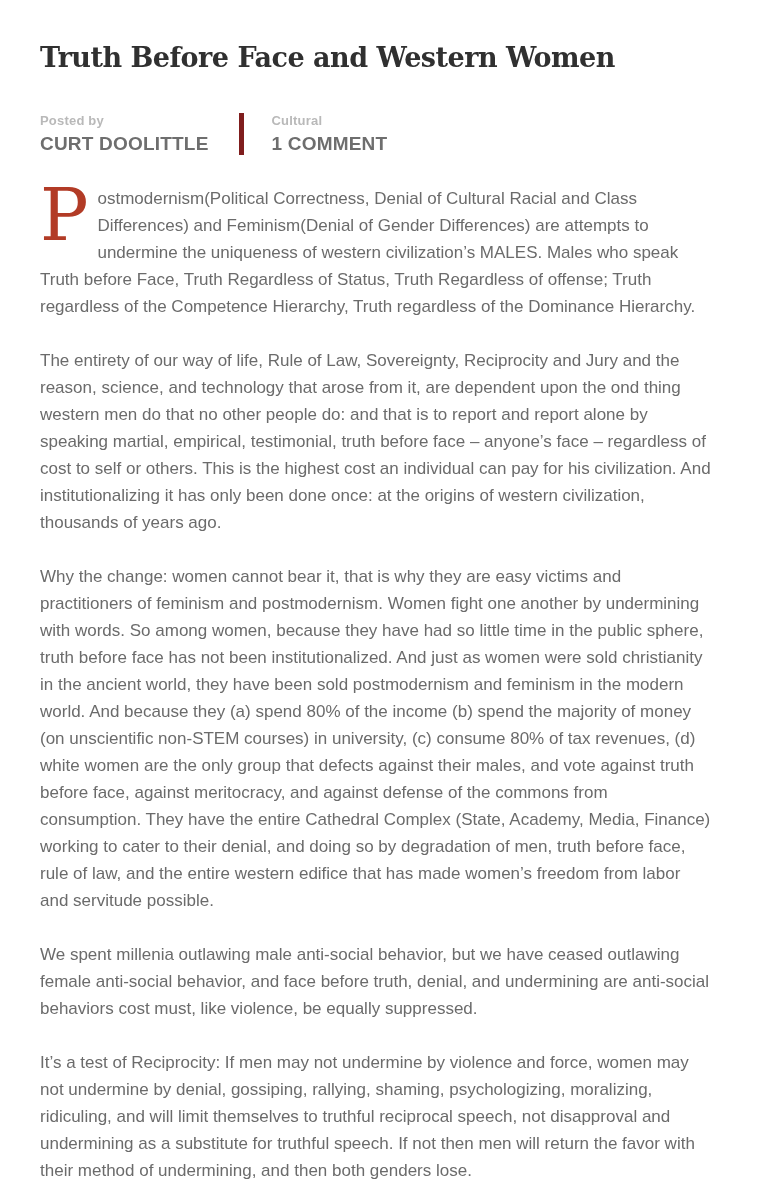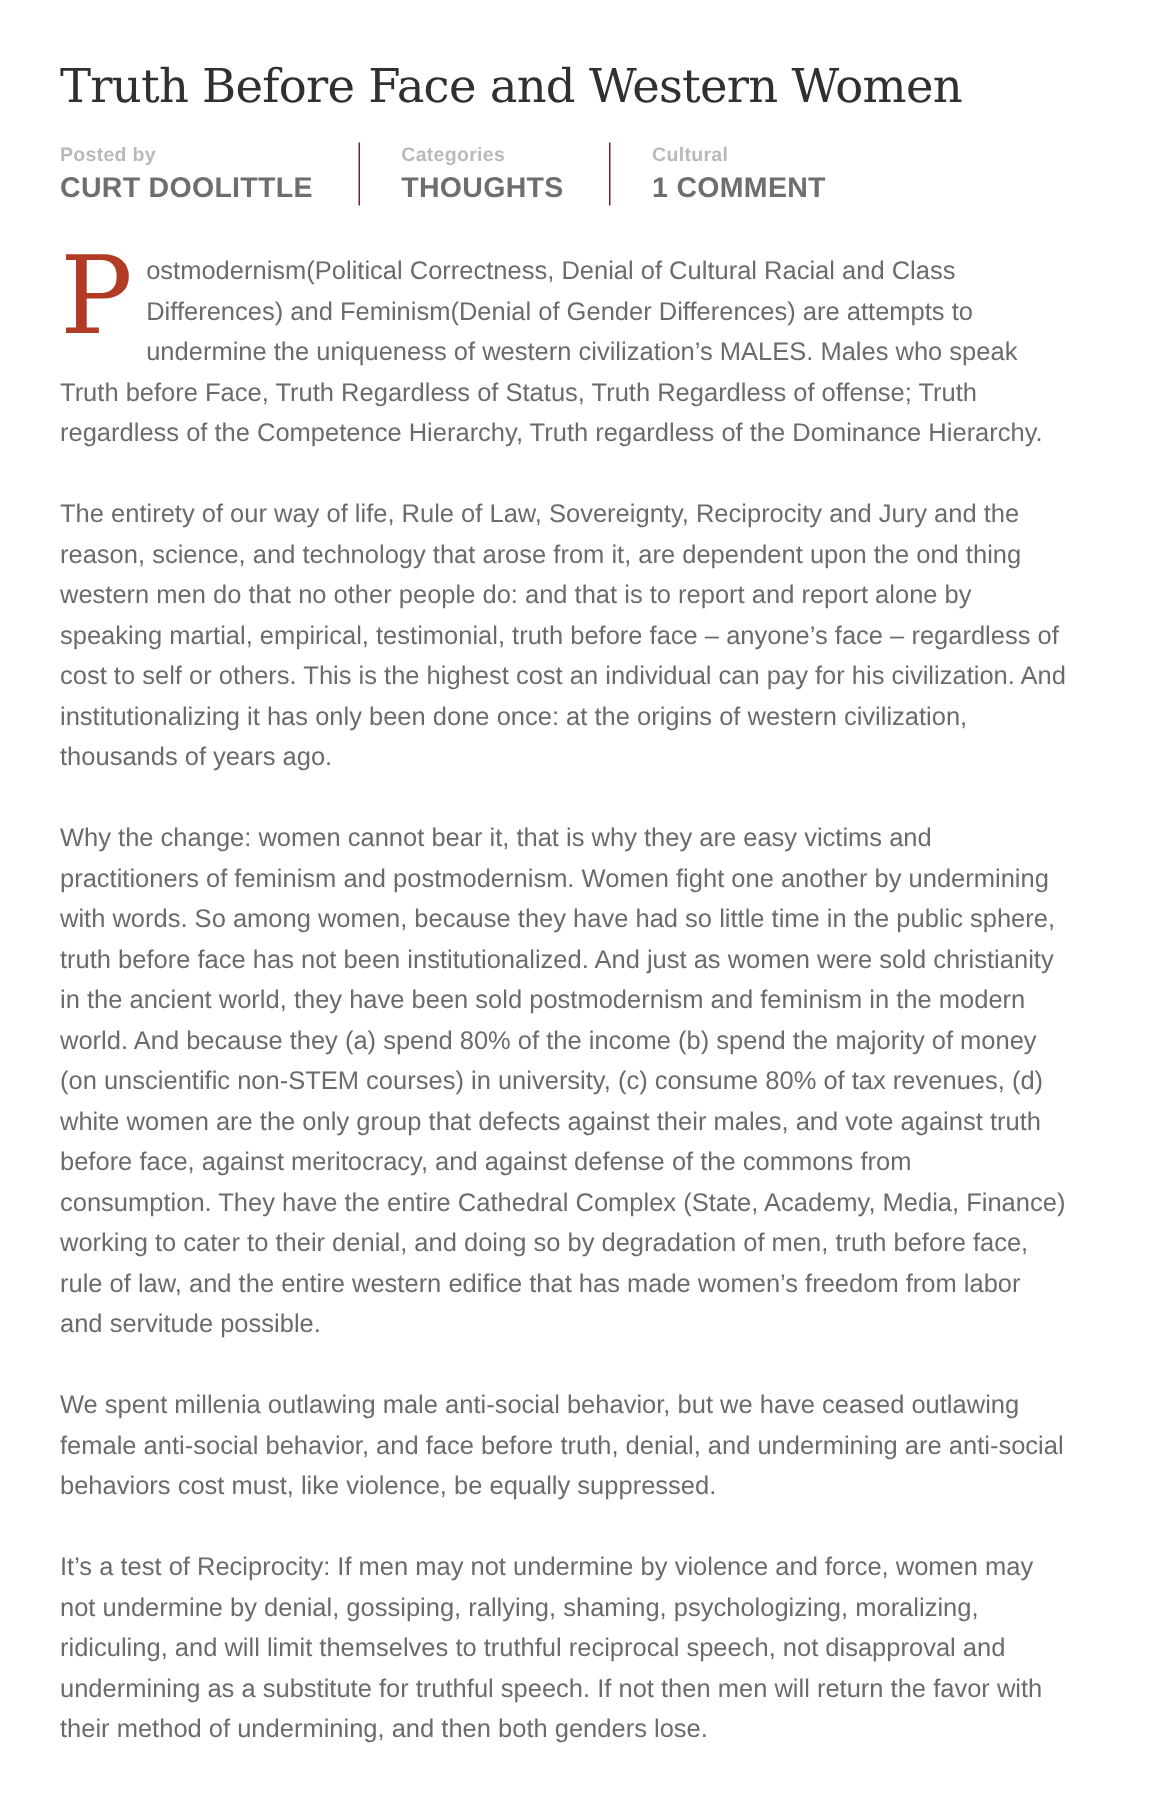--- a/index.html
+++ b/index.html
@@ -12,36 +12,36 @@
     width: 769px;
     height: 1200px;
     overflow: hidden;
     background: #ffffff;
   }
   .article {
     padding: 40px 56px 0 40px;
   }
   .article-title {
     font-family: "DejaVu Serif", "Liberation Serif", serif;
-    font-weight: normal;
-    font-size: 31px;
+    font-weight: bold;
+    font-size: 27px;
     line-height: 36px;
     letter-spacing: -0.5px;
     color: #303030;
-    margin-bottom: 19px;
+    margin-bottom: 37px;
   }
   .post-meta {
     display: flex;
     align-items: flex-start;
     margin-bottom: 30px;
   }
   .meta-col {
     padding-right: 30px;
     margin-right: 28px;
-    border-right: 1px solid #7f1d1d;
+    border-right: 5px solid #7f1d1d;
     min-height: 40px;
   }
   .meta-col:last-child {
     border-right: none;
     padding-right: 0;
     margin-right: 0;
   }
   .meta-label {
     font-size: 13px;
     font-weight: bold;
@@ -80,24 +80,20 @@
   <div class="article">
 
     <h1 class="article-title">Truth Before Face and Western Women</h1>
 
     <div class="post-meta">
       <div class="meta-col">
         <div class="meta-label">Posted by</div>
         <div class="meta-value">CURT DOOLITTLE</div>
       </div>
       <div class="meta-col">
-        <div class="meta-label">Categories</div>
-        <div class="meta-value">THOUGHTS</div>
-      </div>
-      <div class="meta-col">
         <div class="meta-label">Cultural</div>
         <div class="meta-value">1 COMMENT</div>
       </div>
     </div>
 
     <div class="article-body">
       <p>
         <span class="dropcap">P</span><span>ostmodernism(Political Correctness, Denial of Cultural Racial and Class Differences) and Feminism(Denial of Gender Differences) are attempts to undermine the uniqueness of western civilization’s MALES. Males who speak Truth before Face, Truth Regardless of Status, Truth Regardless of offense; Truth regardless of the Competence Hierarchy, Truth regardless of the Dominance Hierarchy.</span>
       </p>
       <p>The entirety of our way of life, Rule of Law, Sovereignty, Reciprocity and Jury and the reason, science, and technology that arose from it, are dependent upon the ond thing western men do that no other people do: and that is to report and report alone by speaking martial, empirical, testimonial, truth before face – anyone’s face – regardless of cost to self or others. This is the highest cost an individual can pay for his civilization. And institutionalizing it has only been done once: at the origins of western civilization, thousands of years ago.</p>

